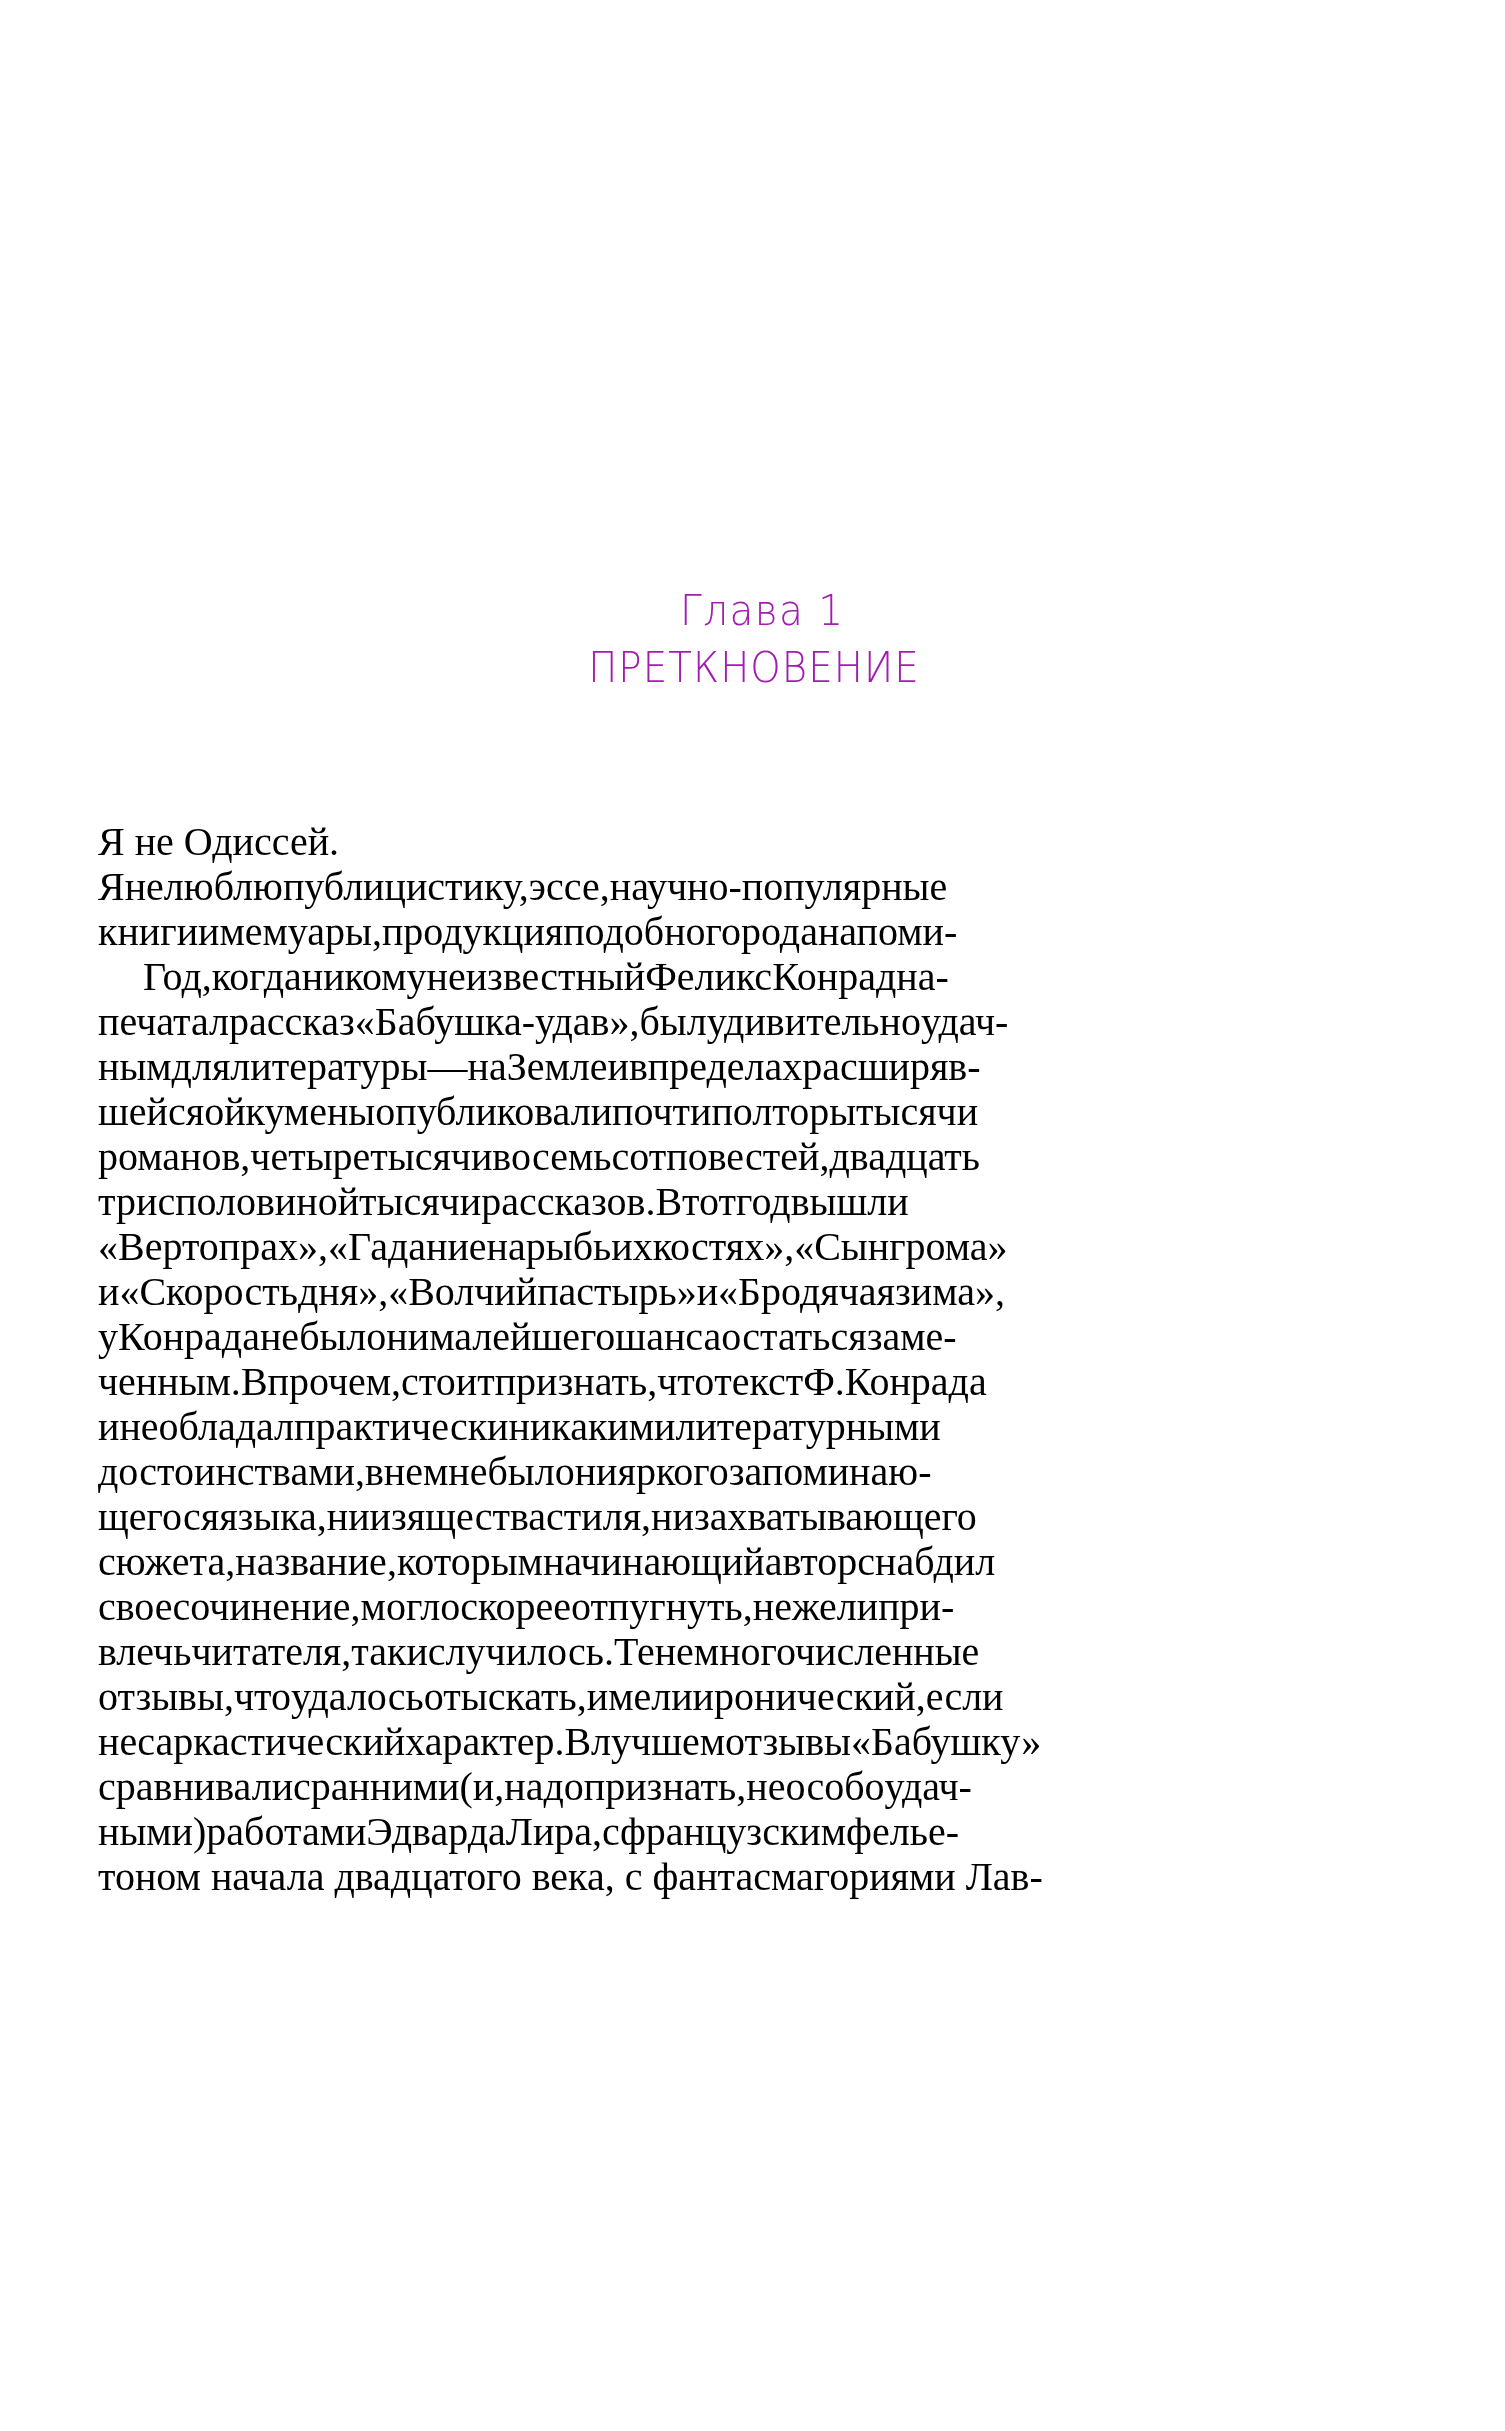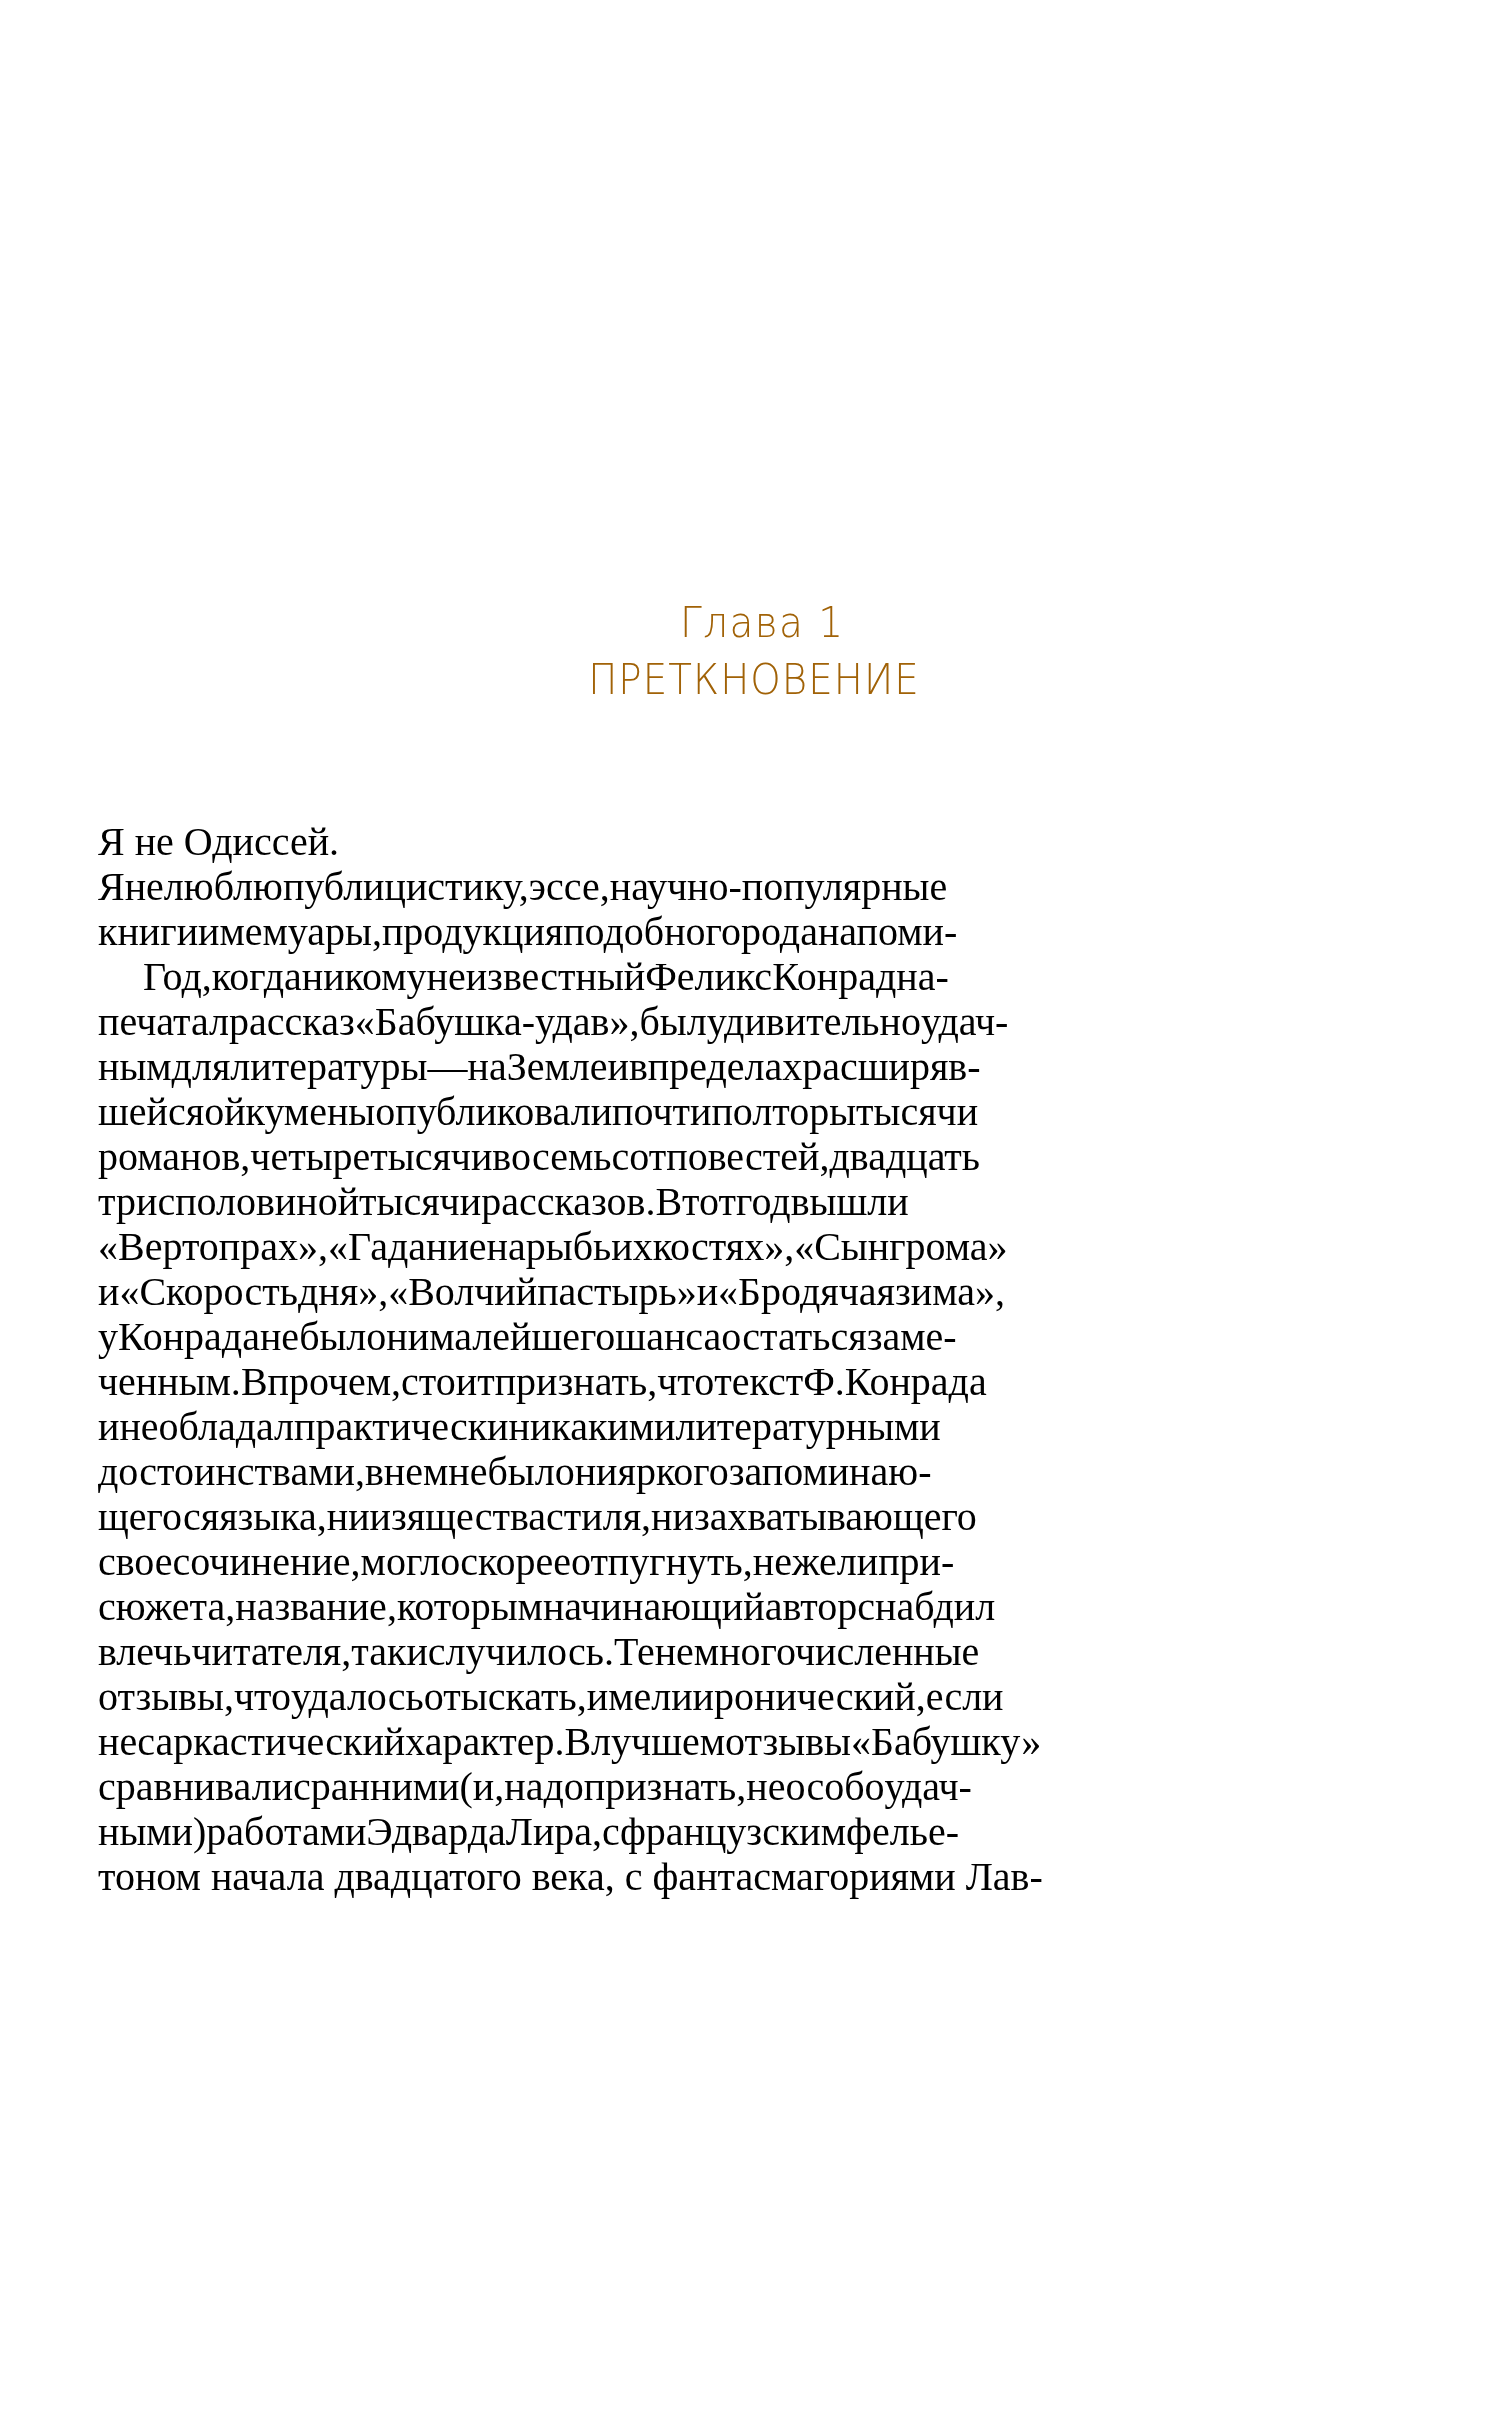--- a/index.html
+++ b/index.html
@@ -21,26 +21,26 @@
   .page {
     position: absolute;
     inset: 0;
     background: #ffffff;
   }
 
   
   .chapter-head {
     position: absolute;
     left: 157px;
-    top: 600px;
+    top: 588px;
     width: 1192px;
     text-align: center;
     font-family: "DejaVu Sans", "Liberation Sans", sans-serif;
     font-weight: 300;
-    color: #a16207;
+    color: #a21caf;
   }
   .chapter-number {
     display: block;
     font-size: 42px;
     line-height: 1.08;
     letter-spacing: 1.5px;
     transform: scaleX(0.93);
     transform-origin: center;
     margin-left: 17.6px;
   }
@@ -231,37 +231,37 @@
       <div class="line just">
         <span class="w">щегося</span>
         <span class="w">языка,</span>
         <span class="w">ни</span>
         <span class="w">изящества</span>
         <span class="w">стиля,</span>
         <span class="w">ни</span>
         <span class="w">захватывающего</span>
       </div>
       <div class="line just">
+        <span class="w">сюжета,</span>
+        <span class="w">название,</span>
+        <span class="w">которым</span>
+        <span class="w">начинающий</span>
+        <span class="w">автор</span>
+        <span class="w">снабдил</span>
+      </div>
+      <div class="line just">
         <span class="w">свое</span>
         <span class="w">сочинение,</span>
         <span class="w">могло</span>
         <span class="w">скорее</span>
         <span class="w">отпугнуть,</span>
         <span class="w">нежели</span>
         <span class="w">при-</span>
       </div>
       <div class="line just">
-        <span class="w">сюжета,</span>
-        <span class="w">название,</span>
-        <span class="w">которым</span>
-        <span class="w">начинающий</span>
-        <span class="w">автор</span>
-        <span class="w">снабдил</span>
-      </div>
-      <div class="line just">
         <span class="w">влечь</span>
         <span class="w">читателя,</span>
         <span class="w">так</span>
         <span class="w">и</span>
         <span class="w">случилось.</span>
         <span class="w">Те</span>
         <span class="w">немногочисленные</span>
       </div>
       <div class="line just">
         <span class="w">отзывы,</span>

